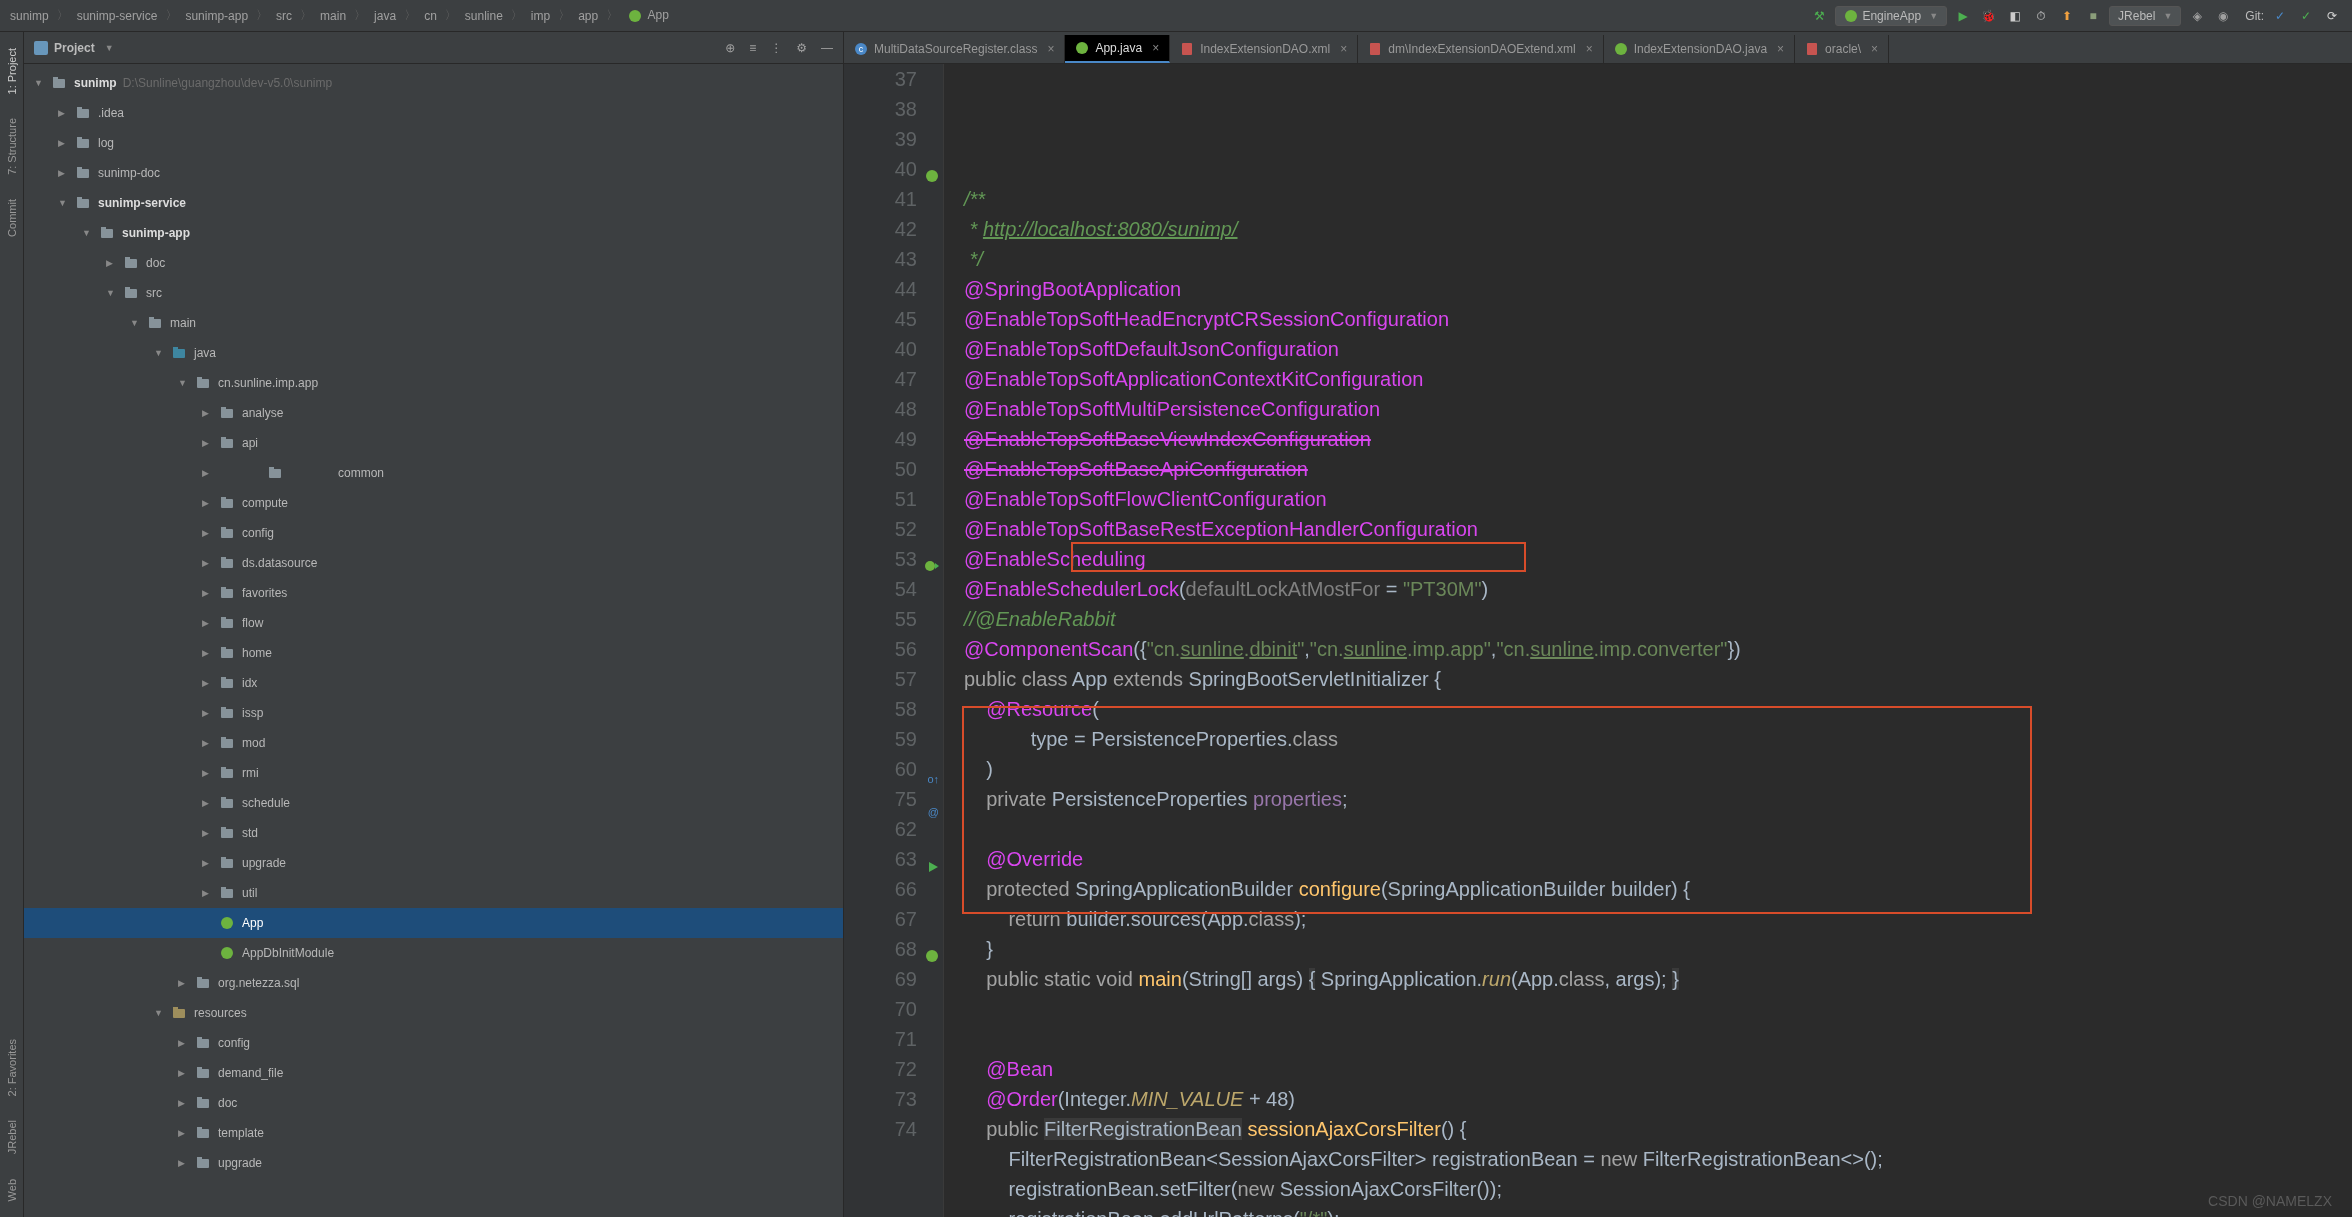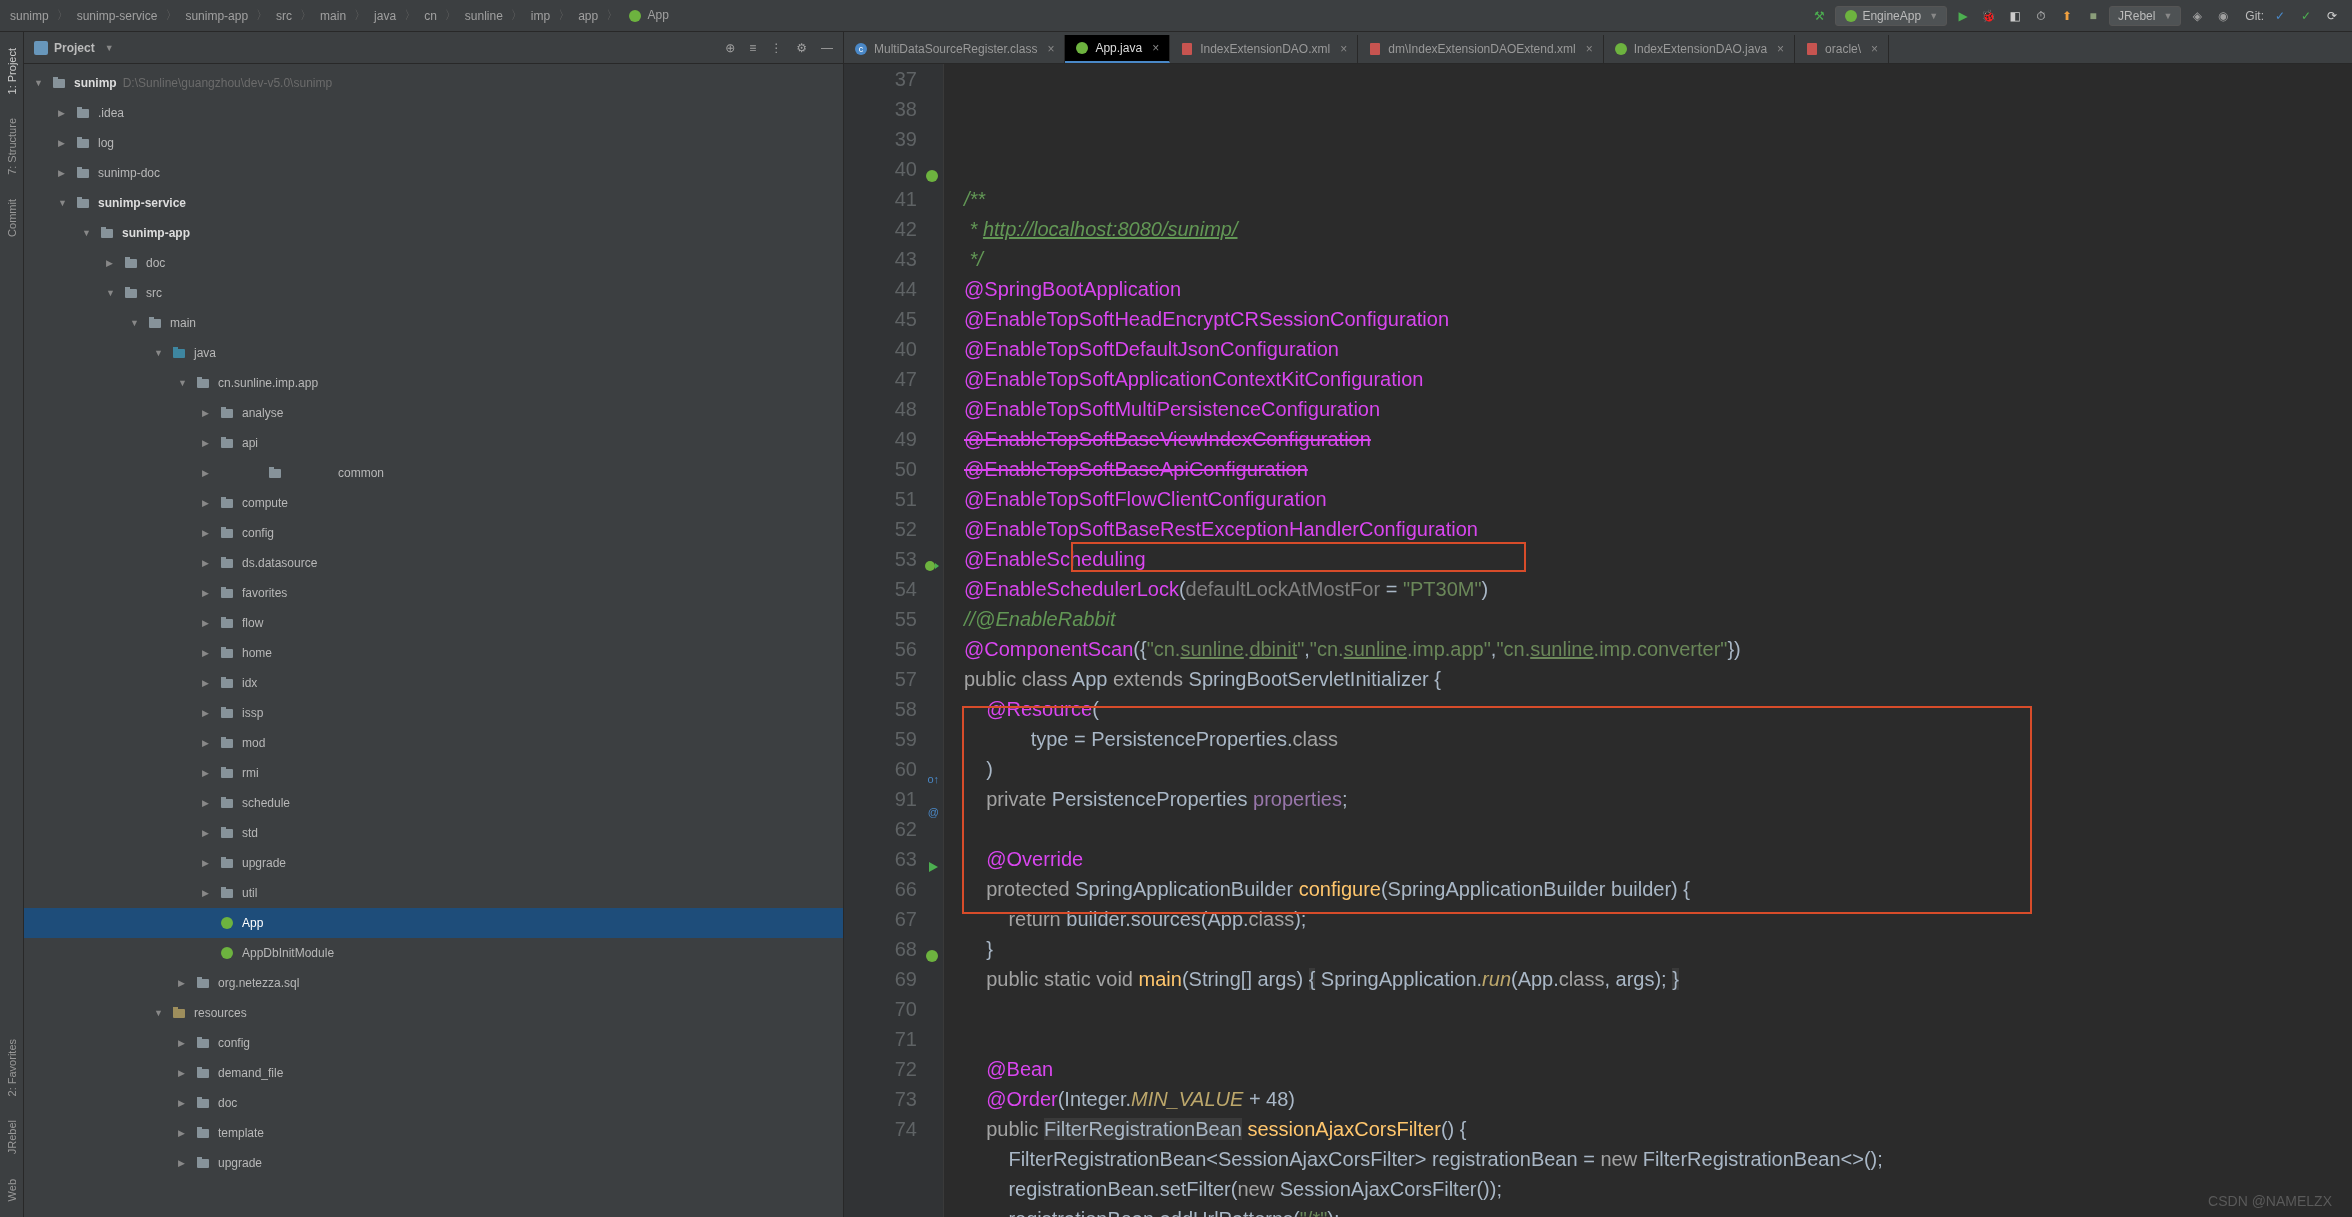--- a/index.html
+++ b/index.html
@@ -609,21 +609,21 @@
                 <circle cx="5" cy="7" r="5" fill="#6db33f"></circle>
                 <polygon points="10,4 14,7 10,10" fill="#4caf50"></polygon>
               </svg></span></div>
           <div class="ln">54</div>
           <div class="ln">55</div>
           <div class="ln">56</div>
           <div class="ln">57</div>
           <div class="ln">58</div>
           <div class="ln">59</div>
           <div class="ln">60<span class="marker"><span style="color:#4a88c7;font-size:11px">o↑ @</span></span></div>
-          <div class="ln">91</div>
+          <div class="ln">75</div>
           <div class="ln">62</div>
           <div class="ln">63<span class="marker"><svg width="12" height="12">
                 <polygon points="2,1 11,6 2,11" fill="#4caf50"></polygon>
               </svg></span></div>
           <div class="ln">66</div>
           <div class="ln">67</div>
           <div class="ln">68<span class="marker"><svg width="14" height="14">
                 <circle cx="7" cy="7" r="6" fill="#6db33f"></circle>
               </svg></span></div>
           <div class="ln">69</div>

